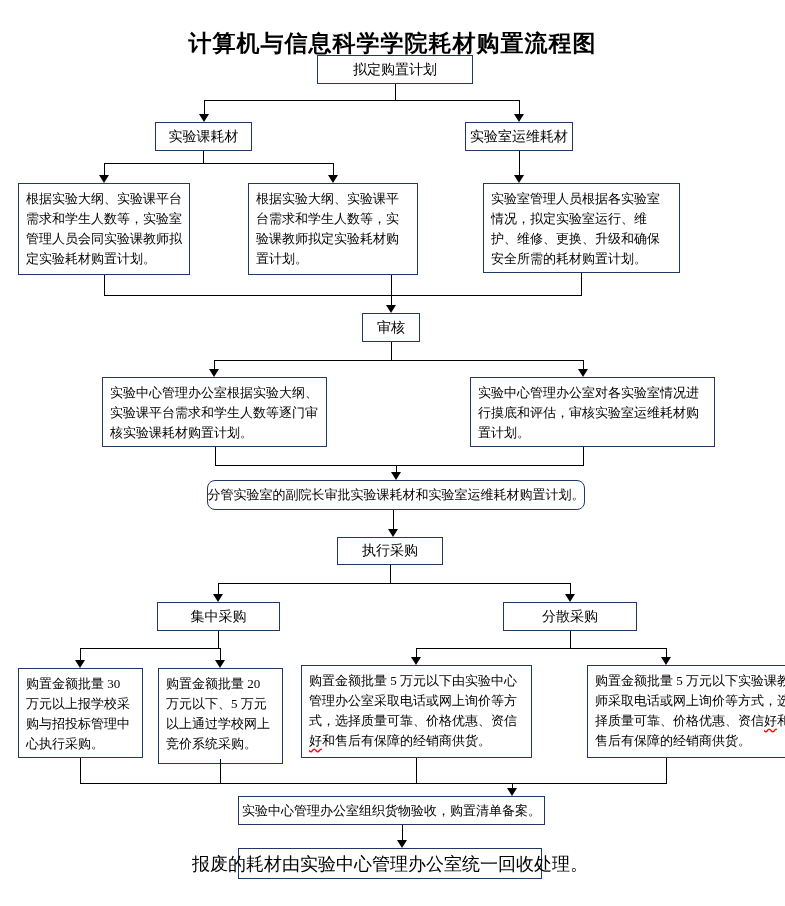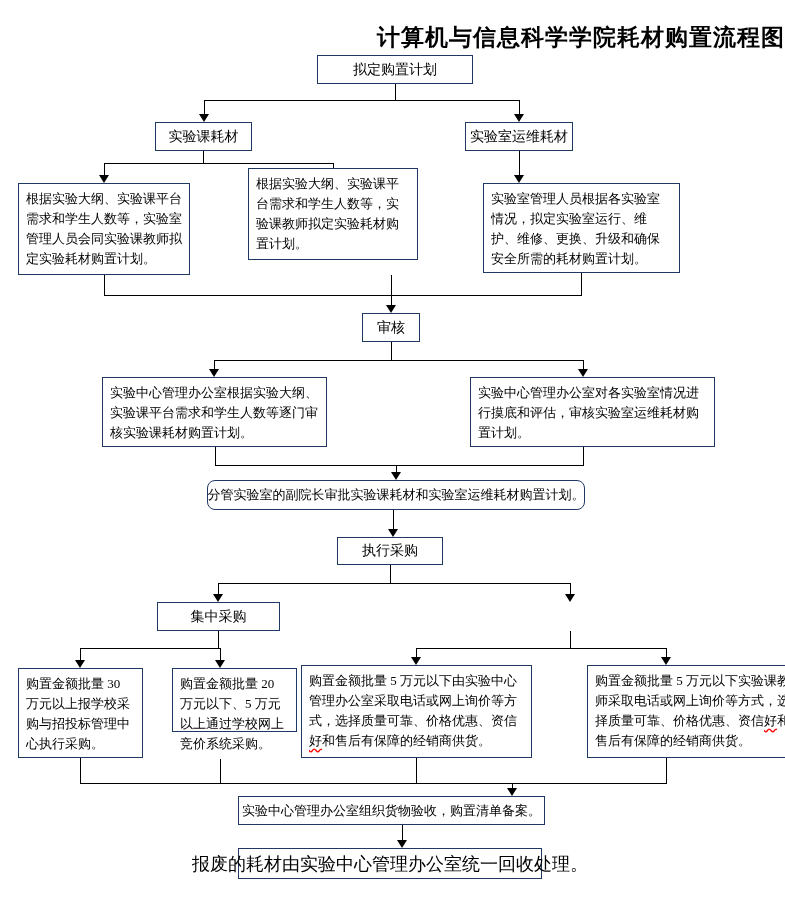--- a/index.html
+++ b/index.html
@@ -4,22 +4,22 @@
 <style>
   html,body { margin:0; padding:0; background:#ffffff; }
   #canvas {
     position:relative;
     width:785px; height:906px;
     background:#ffffff;
     font-family:"Liberation Serif", serif;
     color:#000000;
   }
   #title {
-    position:absolute; left:0; top:22px; width:785px;
-    text-align:right; font-size:23px; font-weight:700;
+    position:absolute; left:0; top:28px; width:785px;
+    text-align:center; font-size:23px; font-weight:700;
     letter-spacing:1px;
   }
   .box {
     position:absolute; box-sizing:border-box;
     border:1px solid #1f3864; background:#ffffff;
     font-size:13px; line-height:20px;font-family:Liberation Serif, serif;
   }
   .ctr {
     display:flex; align-items:center; justify-content:center;
     font-size:14px; white-space:nowrap;
@@ -60,21 +60,21 @@
   <div class="vl" style="left:203px; top:151px; height:12px;"></div>
   <div class="hl" style="left:104px; top:163px; width:229px;"></div>
   <div class="vl" style="left:104px; top:163px; height:13px;"></div>
   <div class="ah" style="left:99px; top:175px;"></div>
   <div class="vl" style="left:333px; top:163px; height:13px;"></div>
   <div class="ah" style="left:328px; top:175px;"></div>
   <div class="vl" style="left:519px; top:151px; height:25px;"></div>
   <div class="ah" style="left:514px; top:175px;"></div>
 
   <div class="box txt" style="left:18px; top:183px; width:172px; height:92px;">根据实验大纲、实验课平台需求和学生人数等，实验室管理人员会同实验课教师拟定实验耗材购置计划。</div>
-  <div class="box txt" style="left:248px; top:168px; width:170px; height:92px;">根据实验大纲、实验课平台需求和学生人数等，实验课教师拟定实验耗材购置计划。</div>
+  <div class="box txt" style="left:248px; top:183px; width:170px; height:92px;">根据实验大纲、实验课平台需求和学生人数等，实验课教师拟定实验耗材购置计划。</div>
   <div class="box txt" style="left:483px; top:183px; width:197px; height:90px;">实验室管理人员根据各实验室情况，拟定实验室运行、维护、维修、更换、升级和确保安全所需的耗材购置计划。</div>
 
   <div class="vl" style="left:104px; top:275px; height:20px;"></div>
   <div class="vl" style="left:391px; top:275px; height:20px;"></div>
   <div class="vl" style="left:581px; top:273px; height:22px;"></div>
   <div class="hl" style="left:104px; top:295px; width:478px;"></div>
   <div class="vl" style="left:391px; top:295px; height:11px;"></div>
   <div class="ah" style="left:386px; top:305px;"></div>
 
   <div class="box ctr" style="left:362px; top:313px; width:58px; height:29px;">审核</div>
@@ -103,37 +103,38 @@
   <div class="box ctr" style="left:337px; top:537px; width:106px; height:28px;">执行采购</div>
 
   <div class="vl" style="left:390px; top:565px; height:18px;"></div>
   <div class="hl" style="left:218px; top:583px; width:352px;"></div>
   <div class="vl" style="left:218px; top:583px; height:12px;"></div>
   <div class="ah" style="left:213px; top:594px;"></div>
   <div class="vl" style="left:570px; top:583px; height:12px;"></div>
   <div class="ah" style="left:565px; top:594px;"></div>
 
   <div class="box ctr" style="left:157px; top:602px; width:123px; height:29px;">集中采购</div>
+  <div class="box ctr" style="left:503px; top:602px; width:134px; height:29px;">分散采购</div>
 
   <div class="vl" style="left:218px; top:631px; height:17px;"></div>
   <div class="hl" style="left:80px; top:648px; width:141px;"></div>
   <div class="vl" style="left:80px; top:648px; height:12px;"></div>
   <div class="ah" style="left:75px; top:660px;"></div>
   <div class="vl" style="left:220px; top:648px; height:12px;"></div>
   <div class="ah" style="left:215px; top:660px;"></div>
 
   <div class="vl" style="left:570px; top:631px; height:17px;"></div>
   <div class="hl" style="left:416px; top:648px; width:250px;"></div>
   <div class="vl" style="left:416px; top:648px; height:10px;"></div>
   <div class="ah" style="left:411px; top:657px;"></div>
   <div class="vl" style="left:666px; top:648px; height:10px;"></div>
   <div class="ah" style="left:661px; top:657px;"></div>
 
   <div class="box txt" style="left:18px; top:668px; width:125px; height:90px;">购置金额批量 30 万元以上报学校采购与招投标管理中心执行采购。</div>
-  <div class="box txt" style="left:158px; top:668px; width:125px; height:64px;margin-left:14px;">购置金额批量 20 万元以下、5 万元以上通过学校网上竞价系统采购。</div>
+  <div class="box txt" style="left:158px; top:668px; width:125px; height:96px;">购置金额批量 20 万元以下、5 万元以上通过学校网上竞价系统采购。</div>
   <div class="box txt" style="left:301px; top:665px; width:231px; height:93px;"><span>购置金额批量 5 万元以下由实验中心管理办公室采取电话或网上询价等方式，选择质量可靠、价格优惠、资信</span><span class="sq">好</span><span>和售后有保障的经销商供货。</span></div>
   <div class="box txt" style="left:555px; top:665px; width:222px; height:93px;margin-left:32px;"><span>购置金额批量 5 万元以下实验课教师采取电话或网上询价等方式，选择质量可靠、价格优惠、资信</span><span class="sq">好</span><span>和售后有保障的经销商供货。</span></div>
 
   <div class="vl" style="left:80px; top:758px; height:25px;"></div>
   <div class="vl" style="left:220px; top:759px; height:24px;"></div>
   <div class="vl" style="left:416px; top:758px; height:25px;"></div>
   <div class="vl" style="left:666px; top:758px; height:25px;"></div>
   <div class="hl" style="left:80px; top:783px; width:587px;"></div>
   <div class="vl" style="left:512px; top:783px; height:6px;"></div>
   <div class="ah" style="left:507px; top:788px;"></div>

